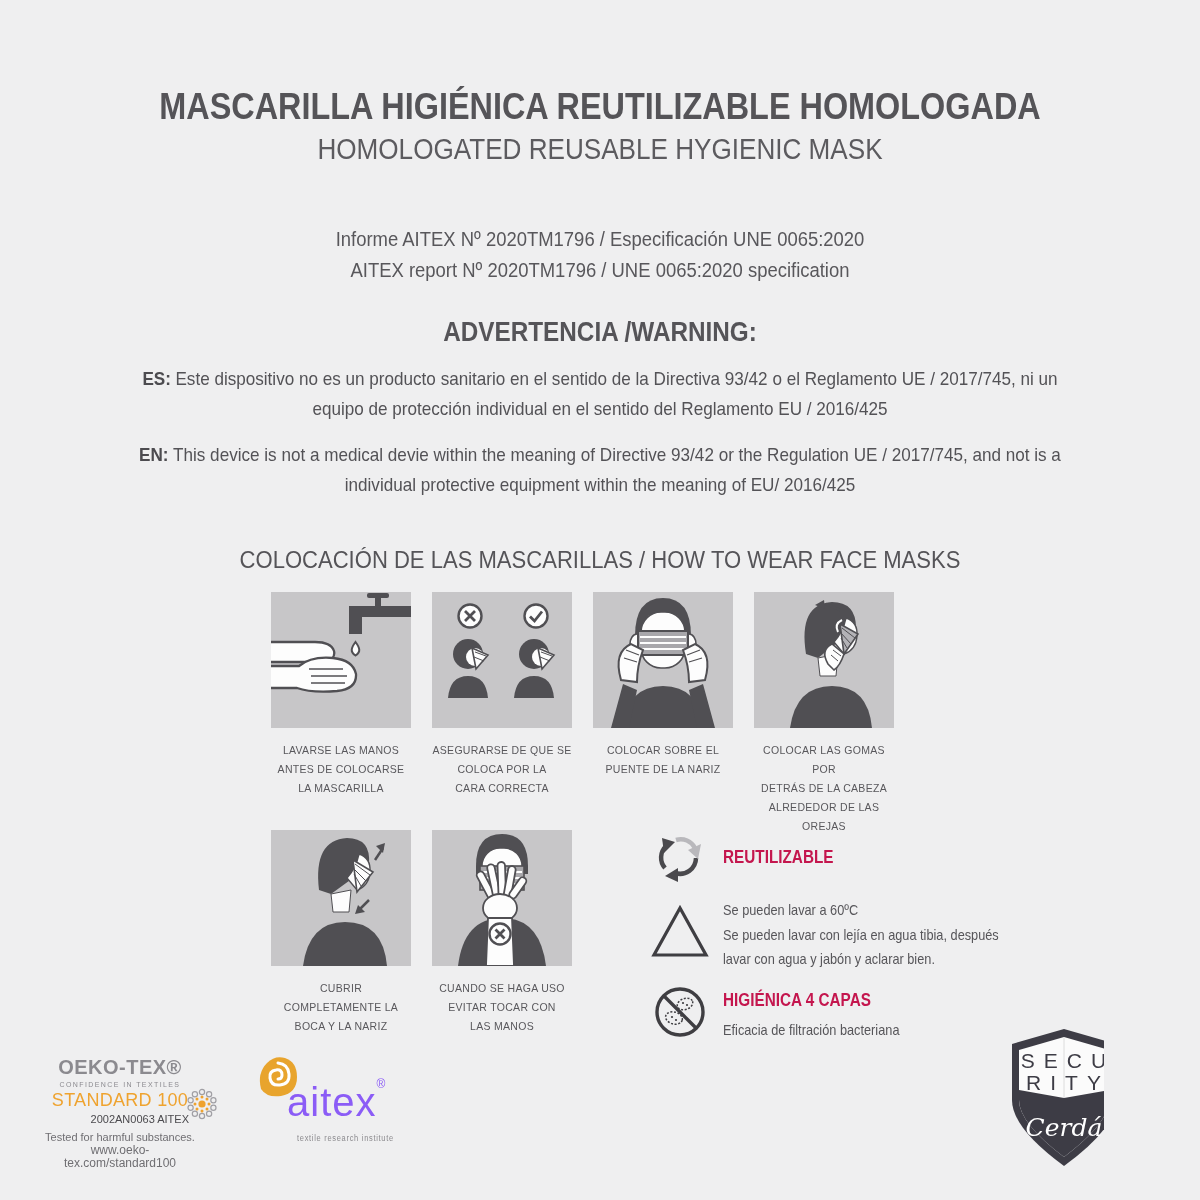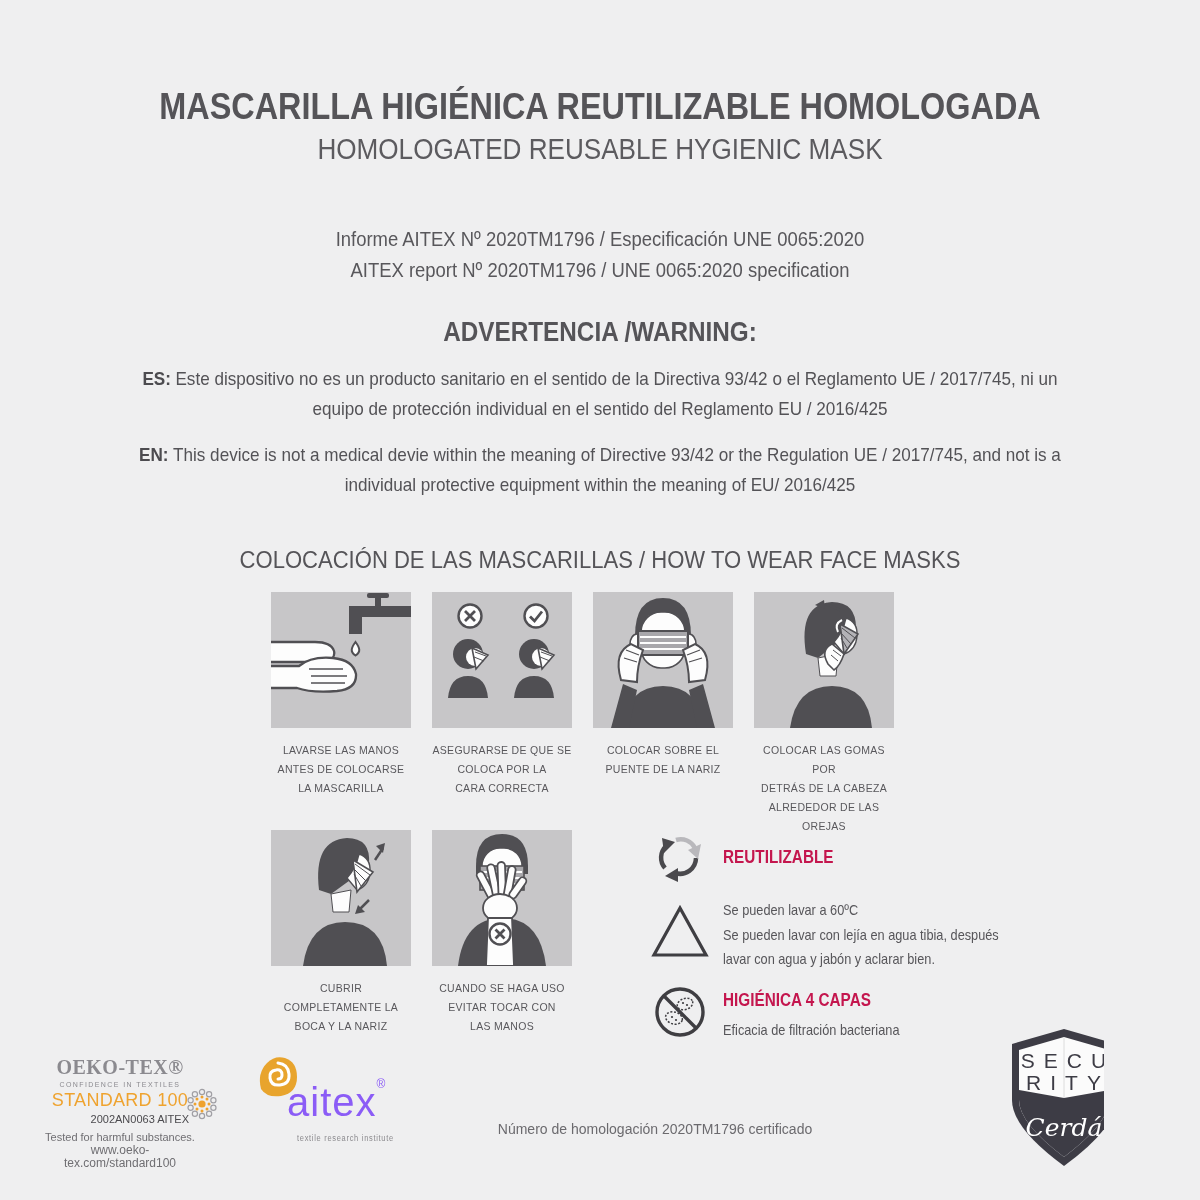--- a/index.html
+++ b/index.html
@@ -22,21 +22,21 @@
   .steprow{display:flex;gap:21px;}
   .panel{width:140px;}
   .pbox{width:140px;height:136px;background:#c7c6c8;}
   .pcap{margin-top:13px;text-align:center;font-size:10.5px;line-height:19px;letter-spacing:0.3px;color:#59585c;font-weight:400;}
   .pcap div{min-height:19px;}
 
   .feat-label{font-size:18px;font-weight:700;color:#c4164e;white-space:nowrap;}
   .feat-text{font-size:15px;line-height:24.5px;color:#565559;white-space:nowrap;}
 
   .oeko{left:45px;top:1056px;width:150px;text-align:center;}
-  .oeko .brand{font-size:20px;font-weight:700;color:#8b8a8f;letter-spacing:0.5px;font-family:Liberation Serif, serif;}
+  .oeko .brand{font-size:20px;font-weight:700;color:#8b8a8f;letter-spacing:0.5px;}
   .oeko .tag{font-size:7px;letter-spacing:1.4px;color:#8b8a8f;margin-top:2px;}
   .oeko .std{font-size:18px;font-weight:400;color:#efa32f;margin-top:2px;letter-spacing:0.3px;}
   .oeko .cert{font-size:11px;font-weight:400;color:#4b4a4e;text-align:right;padding-right:6px;margin-top:2px;}
   .oeko .tested{font-size:11px;color:#6f6e72;margin-top:6px;line-height:13px;}
   .oeko .url{font-size:12px;color:#6f6e72;line-height:13px;}
 
   .aitex{left:255px;top:1053px;width:190px;height:100px;}
   .aitex .brand{position:absolute;left:32px;top:24px;font-size:40px;color:#8b5cf6;letter-spacing:1px;}
   .aitex .brand sup{font-size:12px;vertical-align:28px;}
   .aitex .tag{position:absolute;left:42px;top:80px;font-size:8.5px;letter-spacing:0.8px;color:#8b8a8e;white-space:nowrap;}
@@ -304,21 +304,20 @@
 
   <div class="abs aitex">
     <svg class="abs" style="left:0;top:0;" width="46" height="46" viewBox="0 0 46 46">
       <path d="M6 36 Q2 20 12 10 Q20 2 30 5 Q42 9 42 24 Q42 40 26 43 Q12 45 6 36 Z" fill="#e8a42d"></path>
       <path d="M23 10 Q33 11 34 21 Q35 31 25 32 Q16 33 15 25 Q14 18 21 17 Q27 16 27 22 Q27 26 23 26" stroke="#ffffff" stroke-width="3" fill="none" stroke-linecap="round"></path>
     </svg>
     <div class="brand"><span>aitex</span><sup>®</sup></div>
     <div class="tag sxl88">textile research institute</div>
   </div>
 
-  <div class="abs homolog">Número de homologación 2020TM1796 certificado</div>
 
   <svg class="abs" style="left:1002px;top:1026px;" width="124" height="144" viewBox="0 0 124 144">
     <path d="M62 3 L114 18 L114 74 Q114 102 62 140 Q10 102 10 74 L10 18 Z" fill="#3d3c45"></path>
     <path d="M62 11 L107 24 L107 74 Q107 97 62 131 Q17 97 17 74 L17 24 Z" fill="#fbfbfb"></path>
     <path d="M62 11 L62 72" stroke="#dcdcdc" stroke-width="1"></path>
     <path d="M17 64 L62 72 L107 64 L107 74 Q107 97 62 131 Q17 97 17 74 Z" fill="#3d3c45"></path>
     <text x="66" y="42" text-anchor="middle" font-size="21" letter-spacing="9" fill="#3d3c45">SECU</text>
     <text x="66" y="64" text-anchor="middle" font-size="21" letter-spacing="9" fill="#3d3c45">RITY</text>
     <text x="62" y="110" text-anchor="middle" font-size="25" fill="#ffffff" class="script-text">Cerdá</text>
   </svg>

